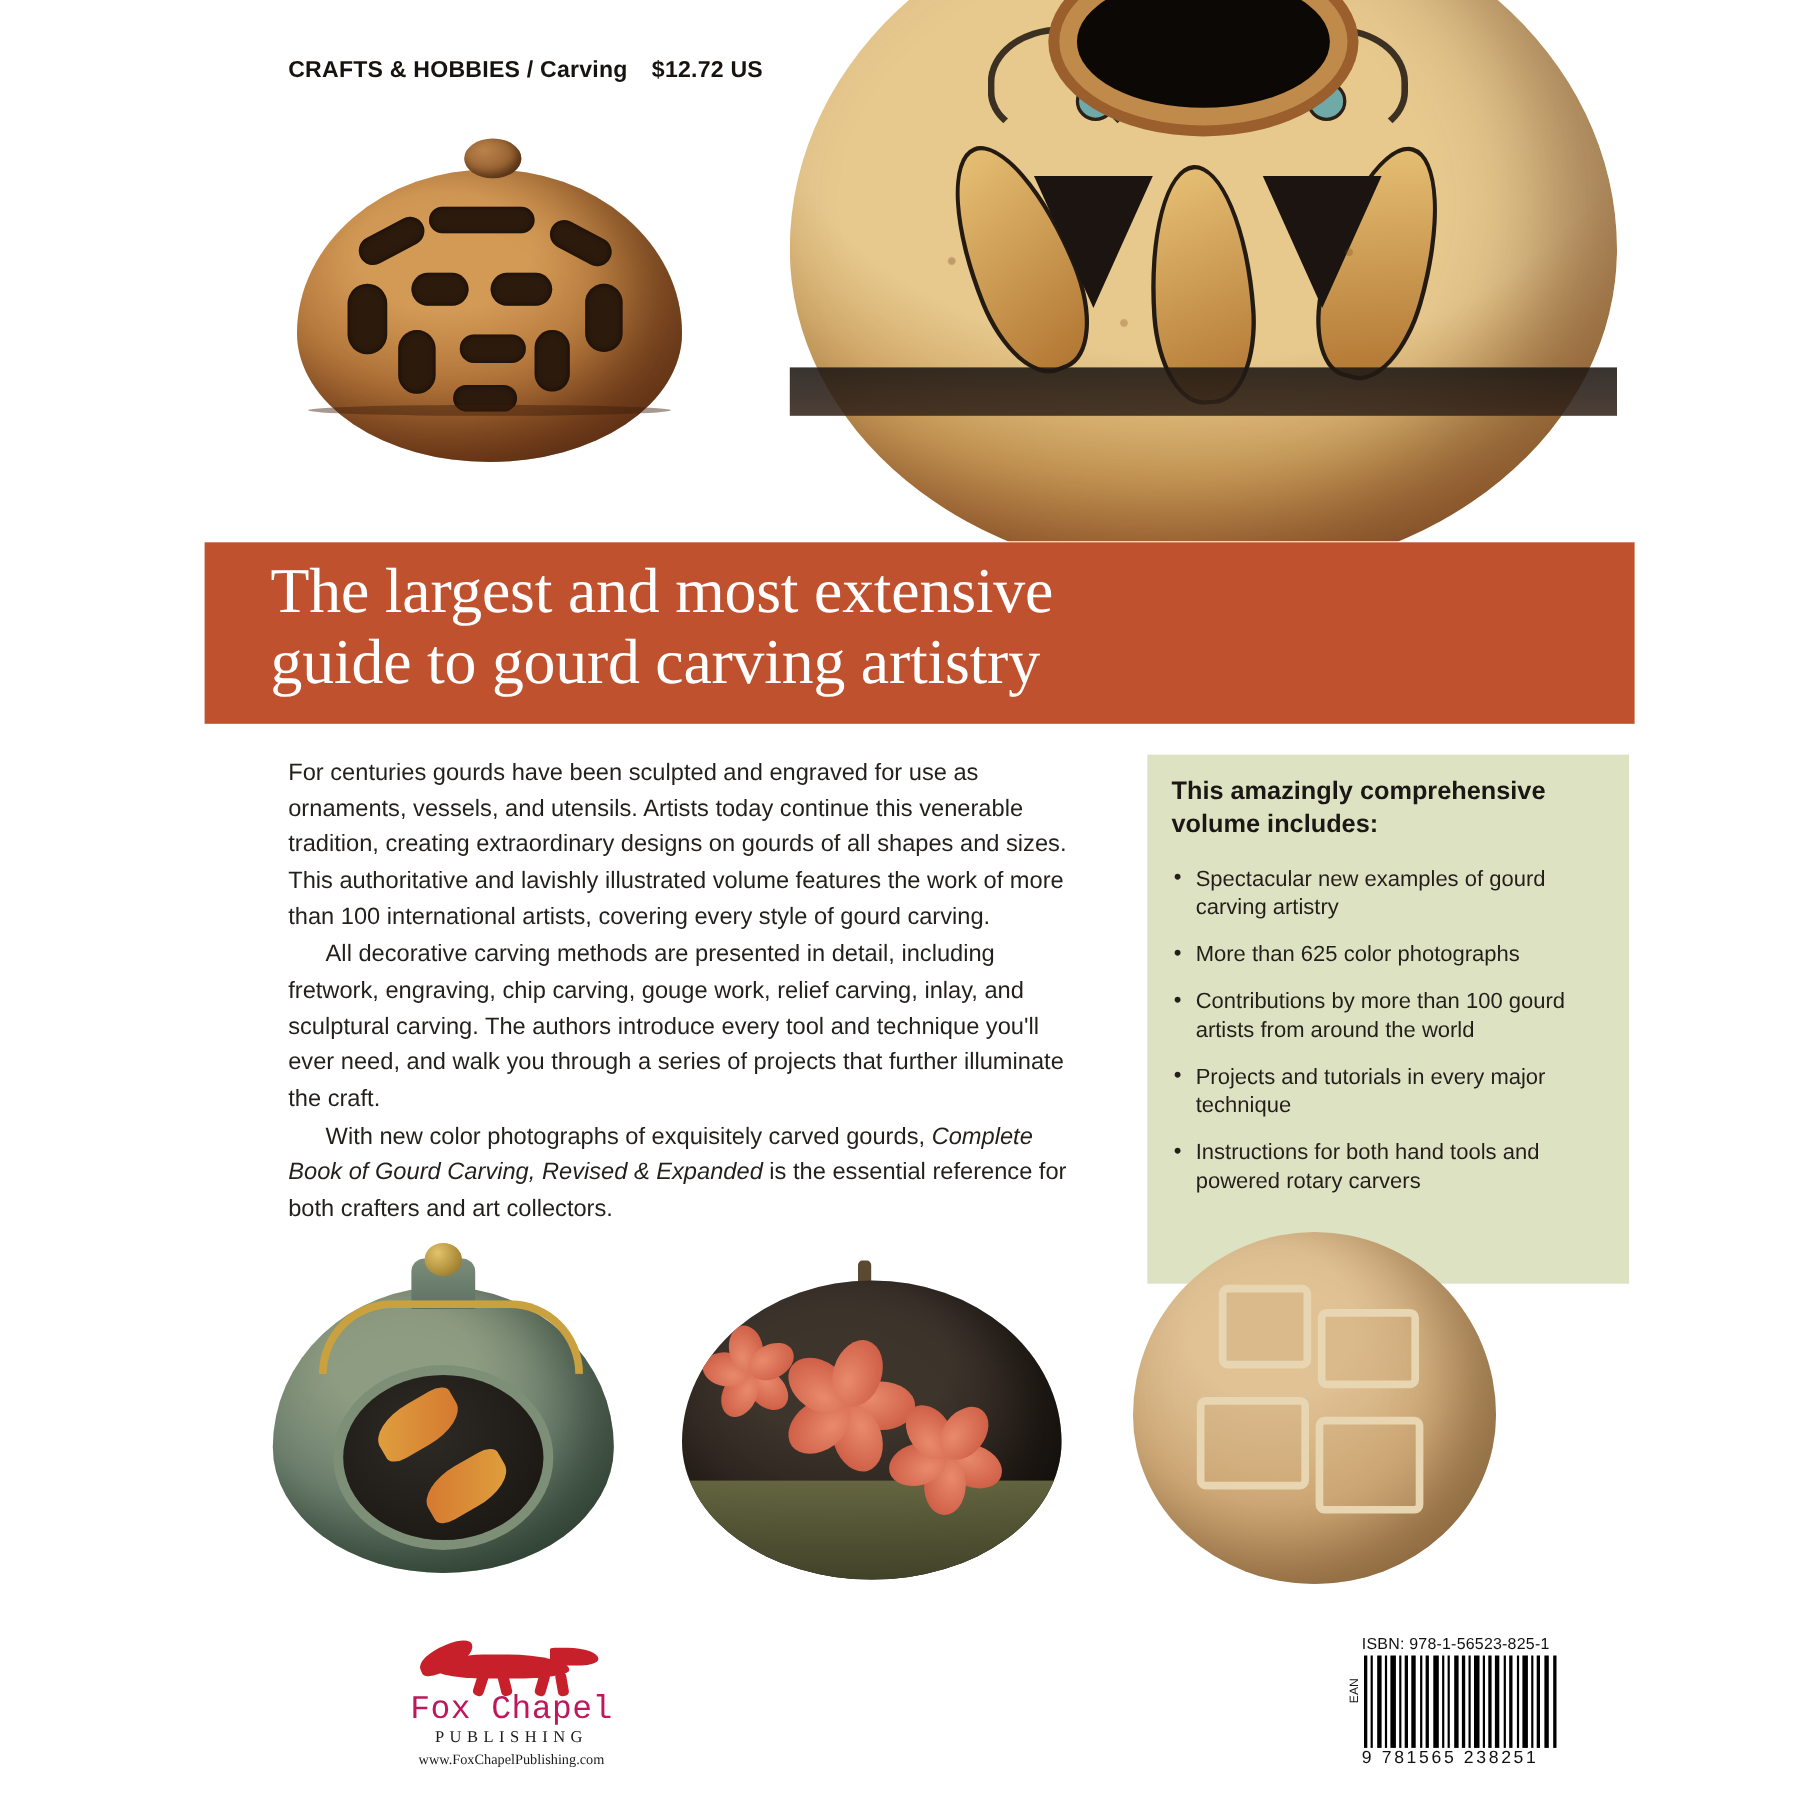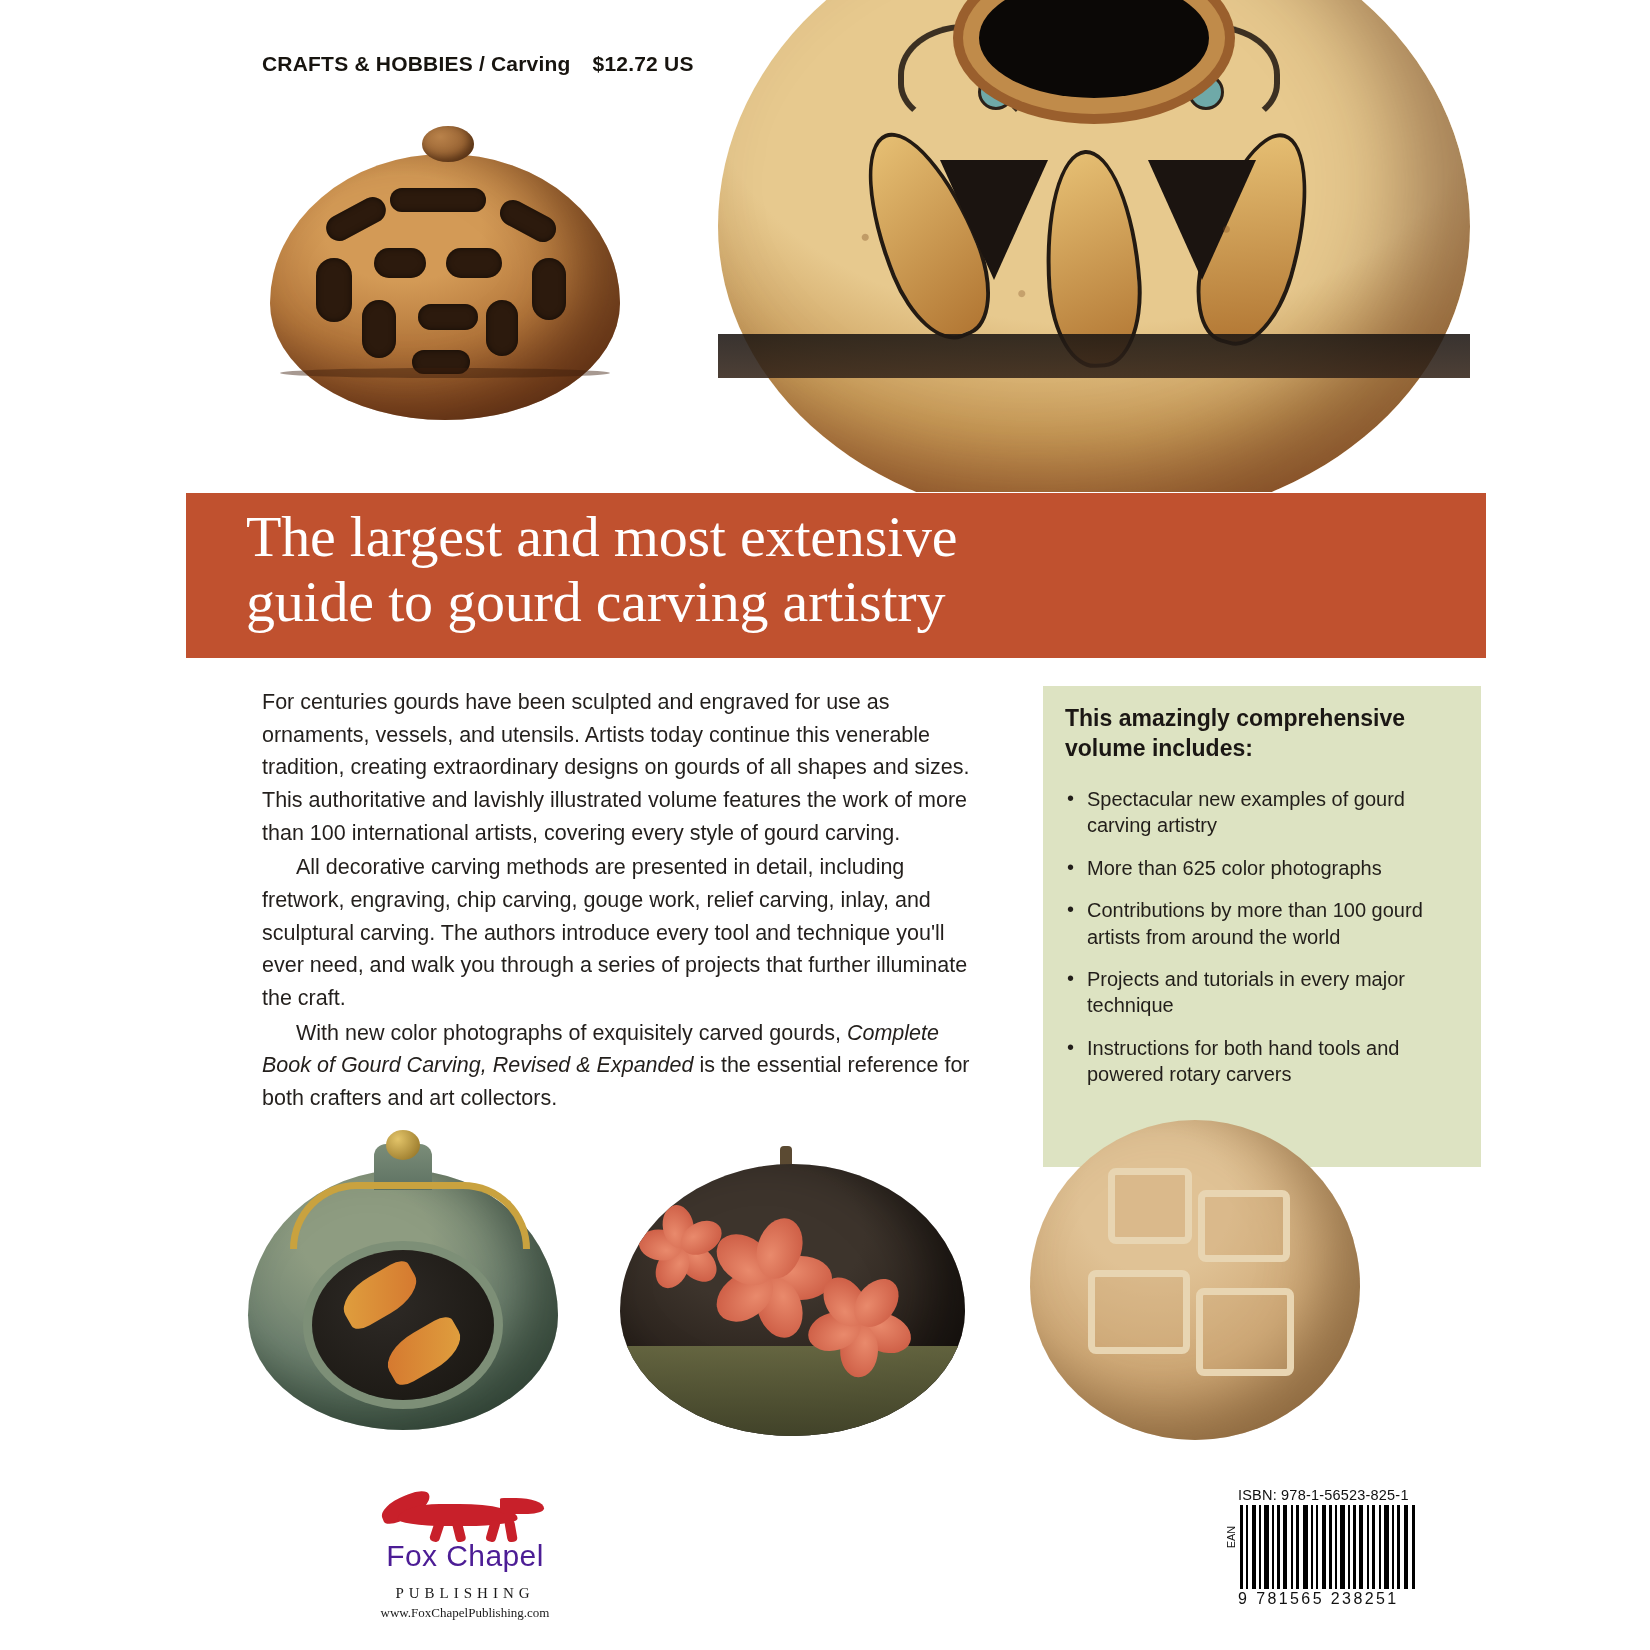--- a/index.html
+++ b/index.html
@@ -418,32 +418,32 @@
     background: #c8202a;
     border-radius: 10% 70% 40% 20%;
   }
   .logo-fox .fox-leg {
     position: absolute;
     width: 10px; height: 22px;
     background: #c8202a;
     border-radius: 4px;
   }
   .logo-name {
-    font-family: Liberation Sans, sans-serif;
+    font-family: Liberation Mono, monospace;
     font-size: 30px;
-    color: #4c1d95;
+    color: #be185d;
     line-height: 1.04;
     letter-spacing: .4px;
   }
   .logo-sub {
     font-family: "Liberation Serif", serif;
     font-size: 15px;
     letter-spacing: 5px;
     color: #1a1a1a;
-    margin-top: 14px;
+    margin-top: 1px;
   }
   .logo-url {
     font-family: "Liberation Serif", serif;
     font-size: 13px;
     color: #1a1a1a;
     margin-top: 3px;
   }
 
   
   .barcode-block {

